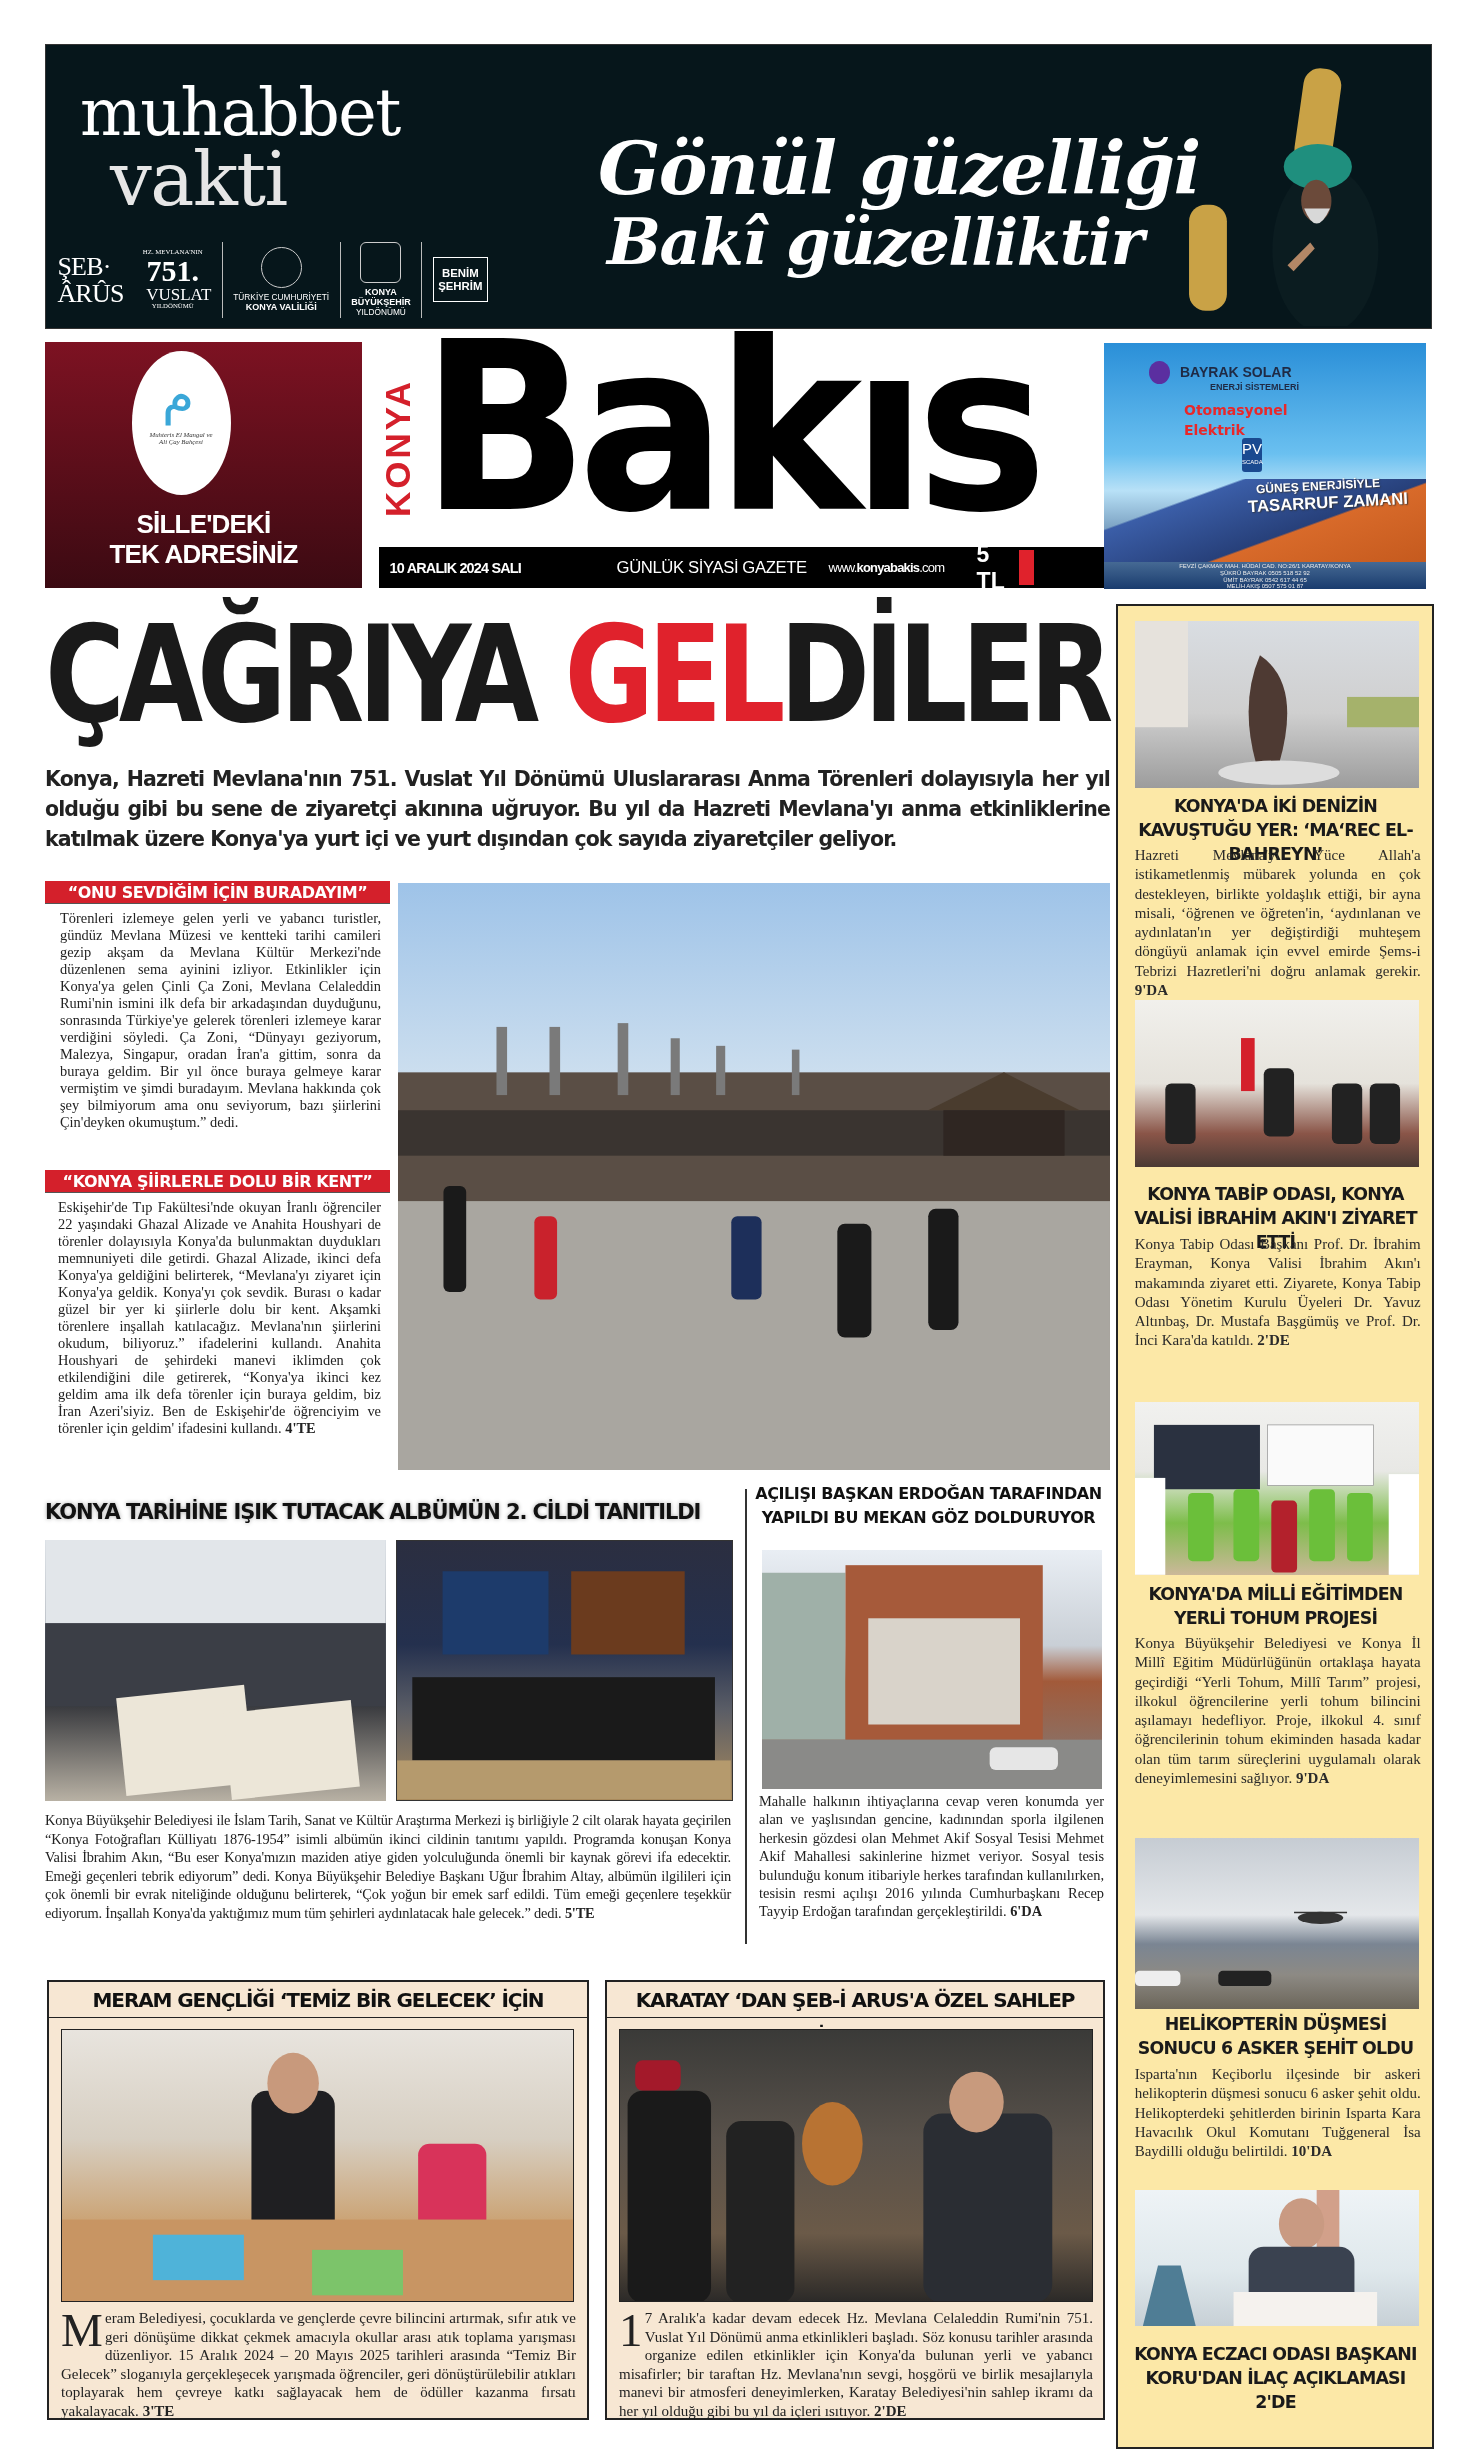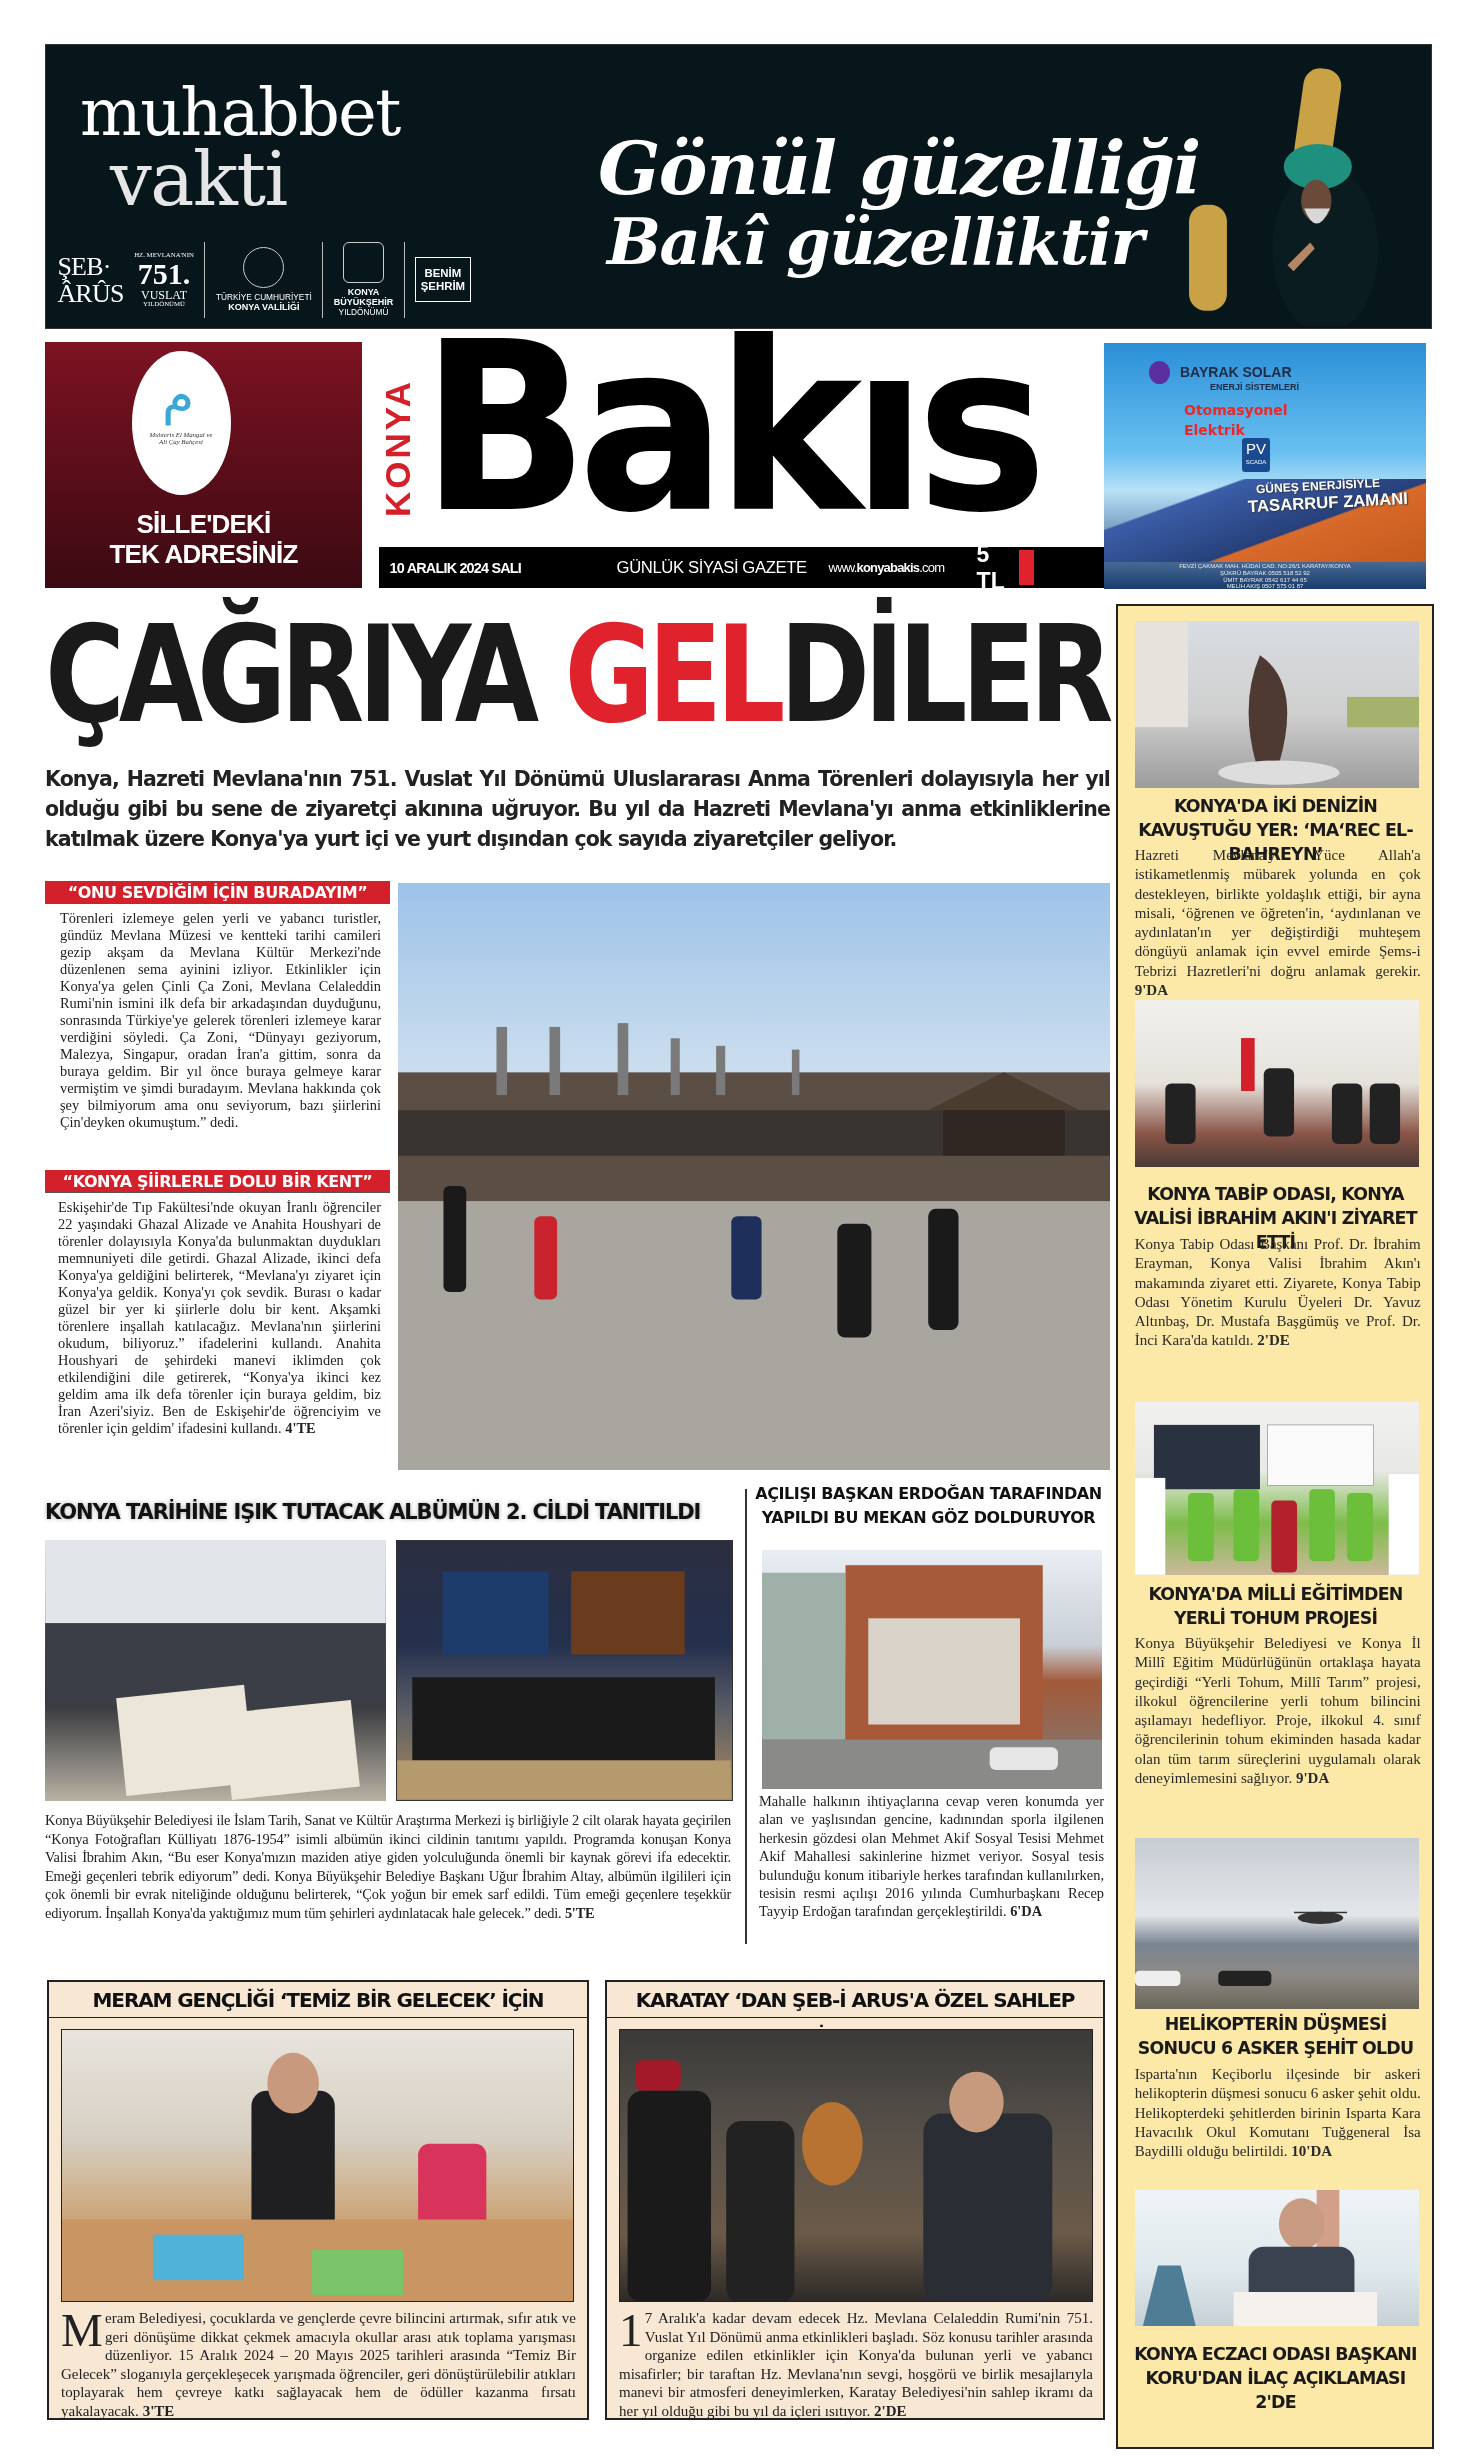--- a/index.html
+++ b/index.html
@@ -11,21 +11,21 @@
   #banner { left: 45px; top: 44px; width: 1387px; height: 285px; background: #06161b; border: 1.5px solid #333; overflow: hidden; }
   #banner .muh1 { left: 34px; top: 30px; font-family: "DejaVu Serif", serif; font-size: 65px; color: #fff; font-weight: 300; letter-spacing: -1.5px; }
   #banner .muh2 { left: 64px; top: 91px; font-family: "DejaVu Serif", serif; font-size: 74px; color: #e6e6e6; letter-spacing: -1.5px; }
   #banner .slogan1 { left: 515px; top: 80px; font-family: "DejaVu Serif", serif; font-style: italic; font-weight: bold; font-size: 73px; color: #fff; letter-spacing: -1.5px; margin-left: 37px; }
   #banner .slogan2 { left: 561px; top: 159px; font-family: "DejaVu Serif", serif; font-style: italic; font-weight: bold; font-size: 64px; color: #fff; letter-spacing: -1.5px; }
   #banner .logos { left: 11.4px; top: 193px; height: 83px; display: flex; align-items: center; gap: 10.6px; }
   .seb { font-family: "Liberation Serif", serif; color: #fff; font-size: 26px; line-height: 27px; letter-spacing: -0.8px; }
   .vuslat { color: #fff; font-family: "Liberation Serif", serif; text-align: center; line-height: 1; }
   .vuslat .n { font-size: 30px; font-weight: bold; }
   .vuslat .s { font-size: 6.8px; }
-  .vuslat .t { font-size: 12px; }
+  .vuslat .t { font-size: 17px; margin-left: 12px; }
   .vdiv { width: 0.8px; height: 76px; background: #bbb; }
   .gov { color: #fff; font-family: "Liberation Sans", sans-serif; font-size: 8.3px; text-align: center; }
   .gov .seal { width: 41px; height: 41px; border: 1.5px solid #ccc; border-radius: 50%; margin: 0 auto 4.5px; }
   .gov b { display: block; font-size: 9px; }
   .benim { border: 1.5px solid #fff; color: #fff; font-family: "Liberation Sans", sans-serif; font-weight: bold; font-size: 11.4px; padding: 9px 4.5px; line-height: 1.1; text-align: center; }
   #banner .dervish { right: 45px; top: 7.6px; width: 250px; height: 273px; }
 
   
   #ad-left { left: 45px; top: 342px; width: 317px; height: 246px; background: linear-gradient(#7d1222, #3b0a12); }
   #ad-left .oval { left: 87px; top: 9px; width: 99px; height: 144px; background: #fff; border-radius: 50%; }
@@ -43,21 +43,21 @@
   #masthead .bar .web { font-size: 13px; width: 148px; letter-spacing: -0.8px; }
   #masthead .bar .web b { font-weight: bold; }
   #masthead .bar .price { font-weight: bold; font-size: 23px; width: 42px; }
   #masthead .bar .redbox { width: 15px; height: 35px; background: #e0222c; }
 
   #ad-right { left: 1104px; top: 343px; width: 322px; height: 246px; background: linear-gradient(180deg, #2a8fd8 0%, #6ac0f0 45%, #b8e1f7 60%, #1a3c6e 100%); overflow: hidden; }
   #ad-right .b1 { left: 76px; top: 21px; font-family: "Liberation Sans", sans-serif; font-weight: bold; font-size: 14px; color: #1f2a44; }
   #ad-right .blogo { left: 45px; top: 18px; width: 21px; height: 23px; border-radius: 50%; background: #5b2fa0; }
   #ad-right .b2 { left: 106px; top: 39px; font-family: "Liberation Sans", sans-serif; font-weight: bold; font-size: 9px; color: #1f2a44; }
   #ad-right .b3 { left: 80px; top: 57px; font-family: "DejaVu Sans", sans-serif; font-weight: bold; font-size: 14px; color: #e8282a; line-height: 20px; }
-  #ad-right .pv { left: 138px; top: 95px; width: 28px; height: 34px; background: #1a4a90; border-radius: 3px; color: #fff; font-family: "Liberation Sans", sans-serif; font-size: 15px; text-align: center; line-height: 21px; }
+  #ad-right .pv { left: 138px; top: 95px; width: 20px; height: 34px; background: #1a4a90; border-radius: 3px; color: #fff; font-family: "Liberation Sans", sans-serif; font-size: 15px; text-align: center; line-height: 21px; }
   #ad-right .pv small { display: block; font-size: 6px; line-height: 6px; }
   #ad-right .b4 { left: 152px; top: 136px; font-family: "Liberation Sans", sans-serif; font-weight: bold; font-size: 12px; color: #fff; transform: rotate(-3deg); text-shadow: 0.8px 0.8px 1.5px #333; }
   #ad-right .b5 { left: 144px; top: 150px; font-family: "Liberation Sans", sans-serif; font-weight: bold; font-size: 16.7px; color: #fff; transform: rotate(-3deg); text-shadow: 0.8px 0.8px 1.5px #333; }
   #ad-right .roof { left: 0; top: 136px; width: 322px; height: 83px; background: linear-gradient(160deg, transparent 25%, #3b5ea8 26%, #27407a 60%, #d86a2a 61%, #c55a1e 100%); }
   #ad-right .contact { left: 0; top: 220px; width: 100%; text-align: center; font-family: "Liberation Sans", sans-serif; font-size: 6px; color: #eaeaea; line-height: 6.8px; }
 
   
   #headline { left: 45px; top: 599px; width: 1053px; height: 159px; font-family: "DejaVu Sans", sans-serif; font-weight: bold; font-size: 133px; line-height: 152px; letter-spacing: -7.6px; color: #1a1a1a; white-space: nowrap; transform: scaleX(0.82); transform-origin: left top; }
   #headline .red { color: #e0222c; }
   #lead { left: 45px; top: 764px; width: 1065px; font-family: "DejaVu Sans", sans-serif; font-weight: bold; font-size: 20.5px; line-height: 30px; text-align: justify; color: #222; letter-spacing: -0.9px; }

